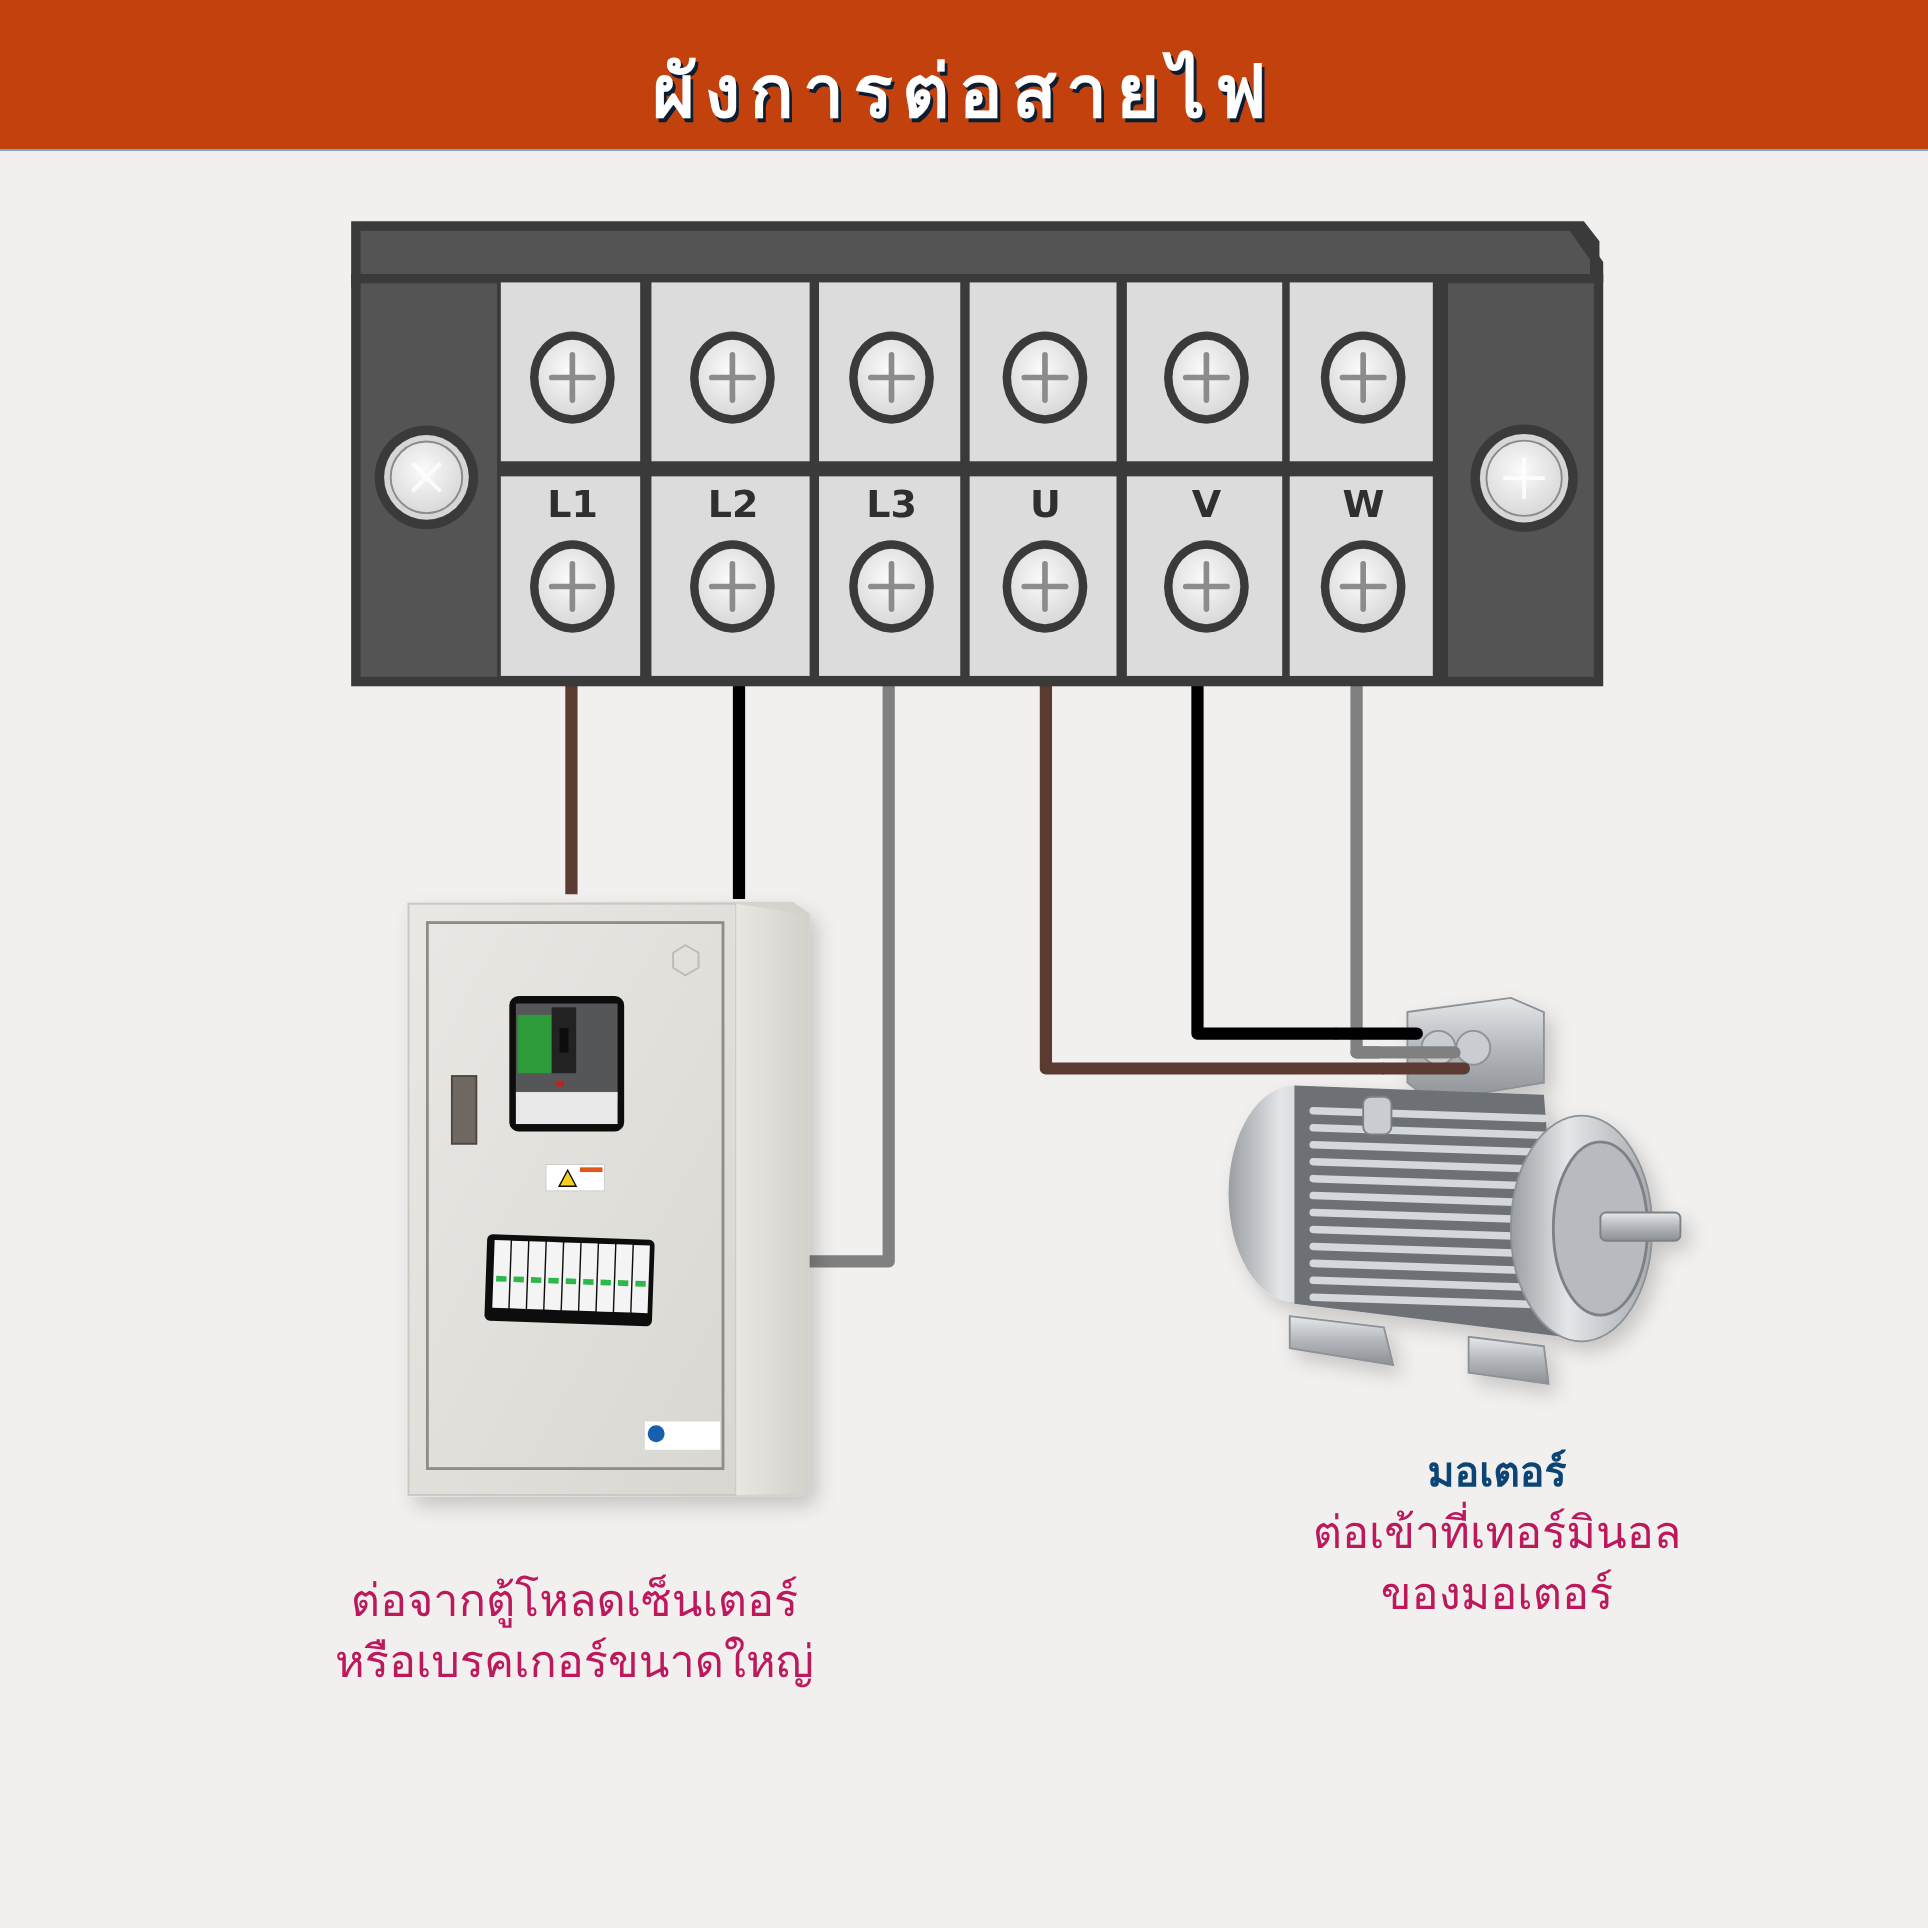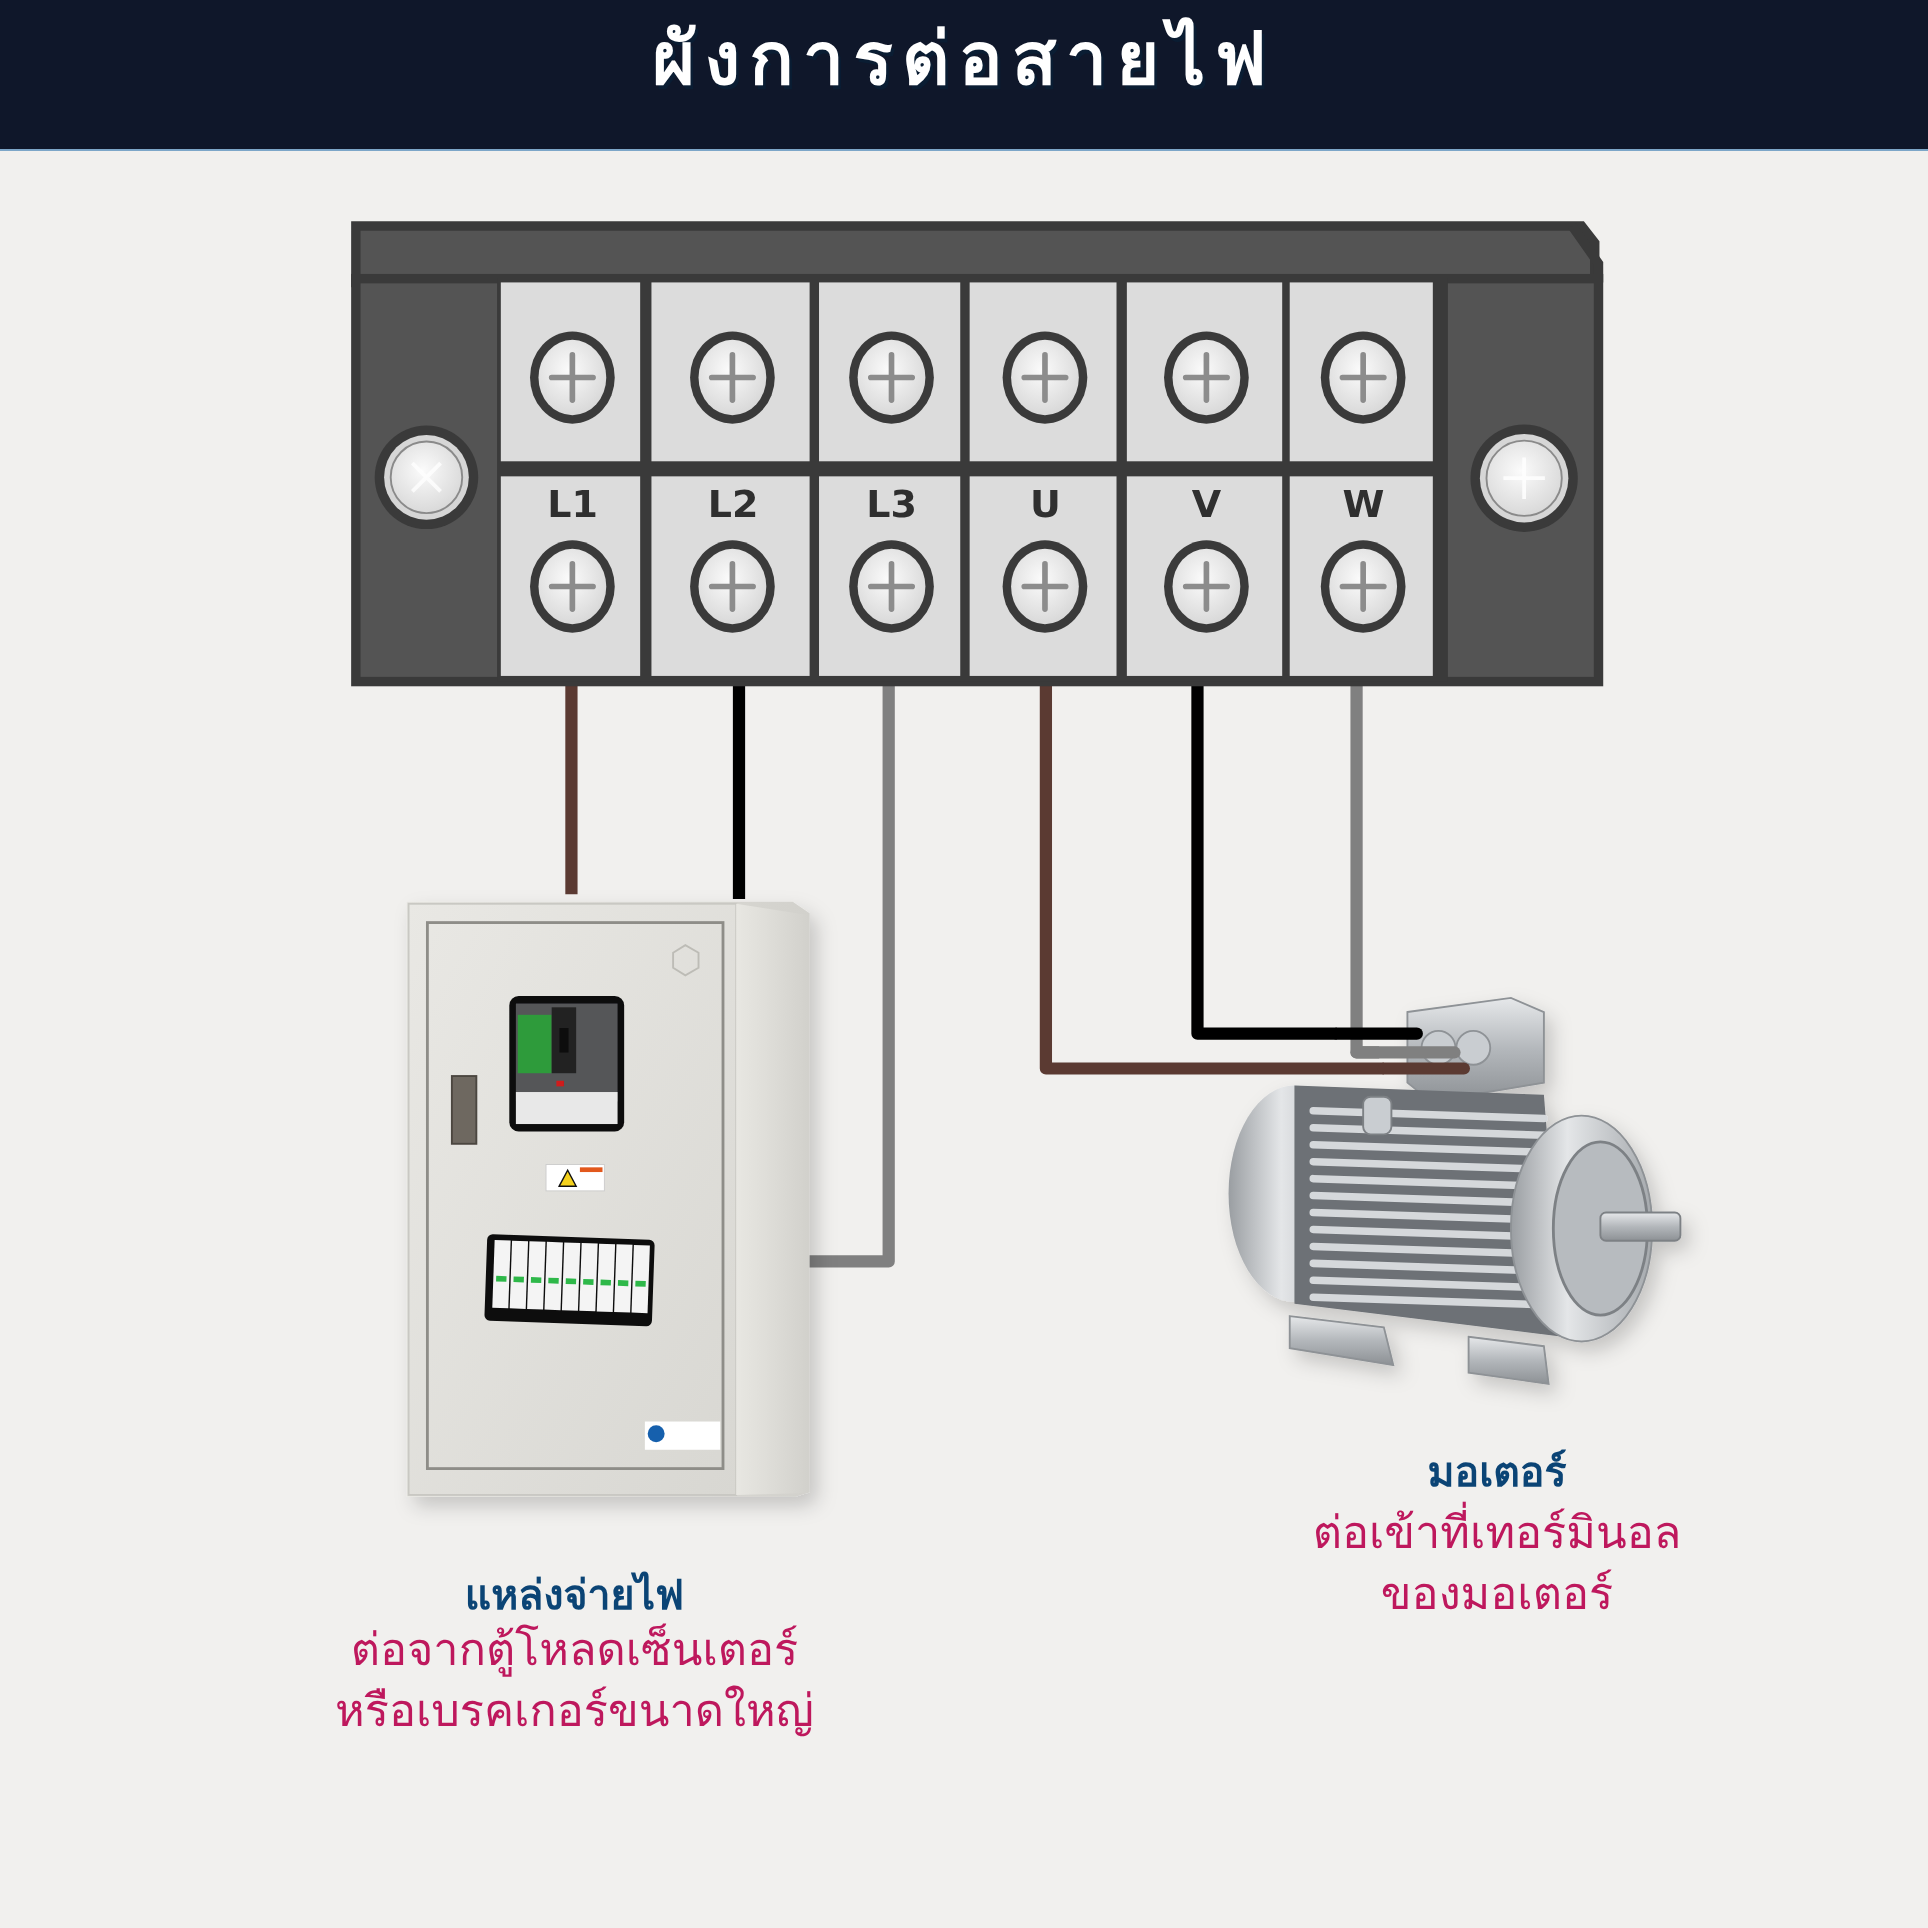--- a/index.html
+++ b/index.html
@@ -3,23 +3,23 @@
 <meta charset="utf-8">
 <style>
   html, body { margin: 0; padding: 0; }
   body {
     width: 1928px; height: 1928px; position: relative; overflow: hidden;
     background: #f1f0ee;
     font-family: "DejaVu Sans", "Liberation Sans", sans-serif;
   }
   .title-bar {
     position: absolute; left: 0; top: 0; width: 1928px; height: 149px;
-    background: #0f172a;
+    background: #c2410c;
     border-bottom: 2.8px solid #7da6c8;
-    display: flex; align-items: flex-start; justify-content: center;
+    display: flex; align-items: flex-end; justify-content: center;
   }
   .title-text {
     color: #ffffff; font-size: 73px; font-weight: bold; letter-spacing: 9.4px;
     text-shadow: 2.8px 3.8px 0 #0a1d33;
   }
   svg.diagram { position: absolute; left: 0; top: 0; }
   .caption { position: absolute; text-align: center; }
   .cap-head { color: #0b4475; font-weight: bold; font-size: 41px; line-height: 1.2; }
   .cap-line { color: #be185d; font-size: 45px; line-height: 1.35; }
 </style>
@@ -288,21 +288,20 @@
 <div id="terminal-labels">
     <div style="position: absolute; left: 501px; top: 482px; width: 143px; text-align: center; font-family: &quot;DejaVu Sans&quot;, &quot;Liberation Sans&quot;, sans-serif; font-weight: bold; font-size: 38px; color: rgb(47, 47, 47);">L1</div>
     <div style="position: absolute; left: 652px; top: 482px; width: 162px; text-align: center; font-family: &quot;DejaVu Sans&quot;, &quot;Liberation Sans&quot;, sans-serif; font-weight: bold; font-size: 38px; color: rgb(47, 47, 47);">L2</div>
     <div style="position: absolute; left: 819px; top: 482px; width: 145px; text-align: center; font-family: &quot;DejaVu Sans&quot;, &quot;Liberation Sans&quot;, sans-serif; font-weight: bold; font-size: 38px; color: rgb(47, 47, 47);">L3</div>
     <div style="position: absolute; left: 970px; top: 482px; width: 151px; text-align: center; font-family: &quot;DejaVu Sans&quot;, &quot;Liberation Sans&quot;, sans-serif; font-weight: bold; font-size: 38px; color: rgb(47, 47, 47);">U</div>
     <div style="position: absolute; left: 1127px; top: 482px; width: 159px; text-align: center; font-family: &quot;DejaVu Sans&quot;, &quot;Liberation Sans&quot;, sans-serif; font-weight: bold; font-size: 38px; color: rgb(47, 47, 47);">V</div>
     <div style="position: absolute; left: 1290px; top: 482px; width: 147px; text-align: center; font-family: &quot;DejaVu Sans&quot;, &quot;Liberation Sans&quot;, sans-serif; font-weight: bold; font-size: 38px; color: rgb(47, 47, 47);">W</div>
   </div>
 
 <div class="caption" style="left:264px; top:1571px; width:621px;">
-  <div class="cap-head">แหล่งจ่ายไฟ</div>
   <div class="cap-line" style="">ต่อจากตู้โหลดเซ็นเตอร์</div>
   <div class="cap-line">หรือเบรคเกอร์ขนาดใหญ่</div>
 </div>
 
 <div class="caption" style="left:1243px; top:1448px; width:508px;">
   <div class="cap-head">มอเตอร์</div>
   <div class="cap-line" style="margin-top:5.6px;">ต่อเข้าที่เทอร์มินอล</div>
   <div class="cap-line">ของมอเตอร์</div>
 </div>
 

